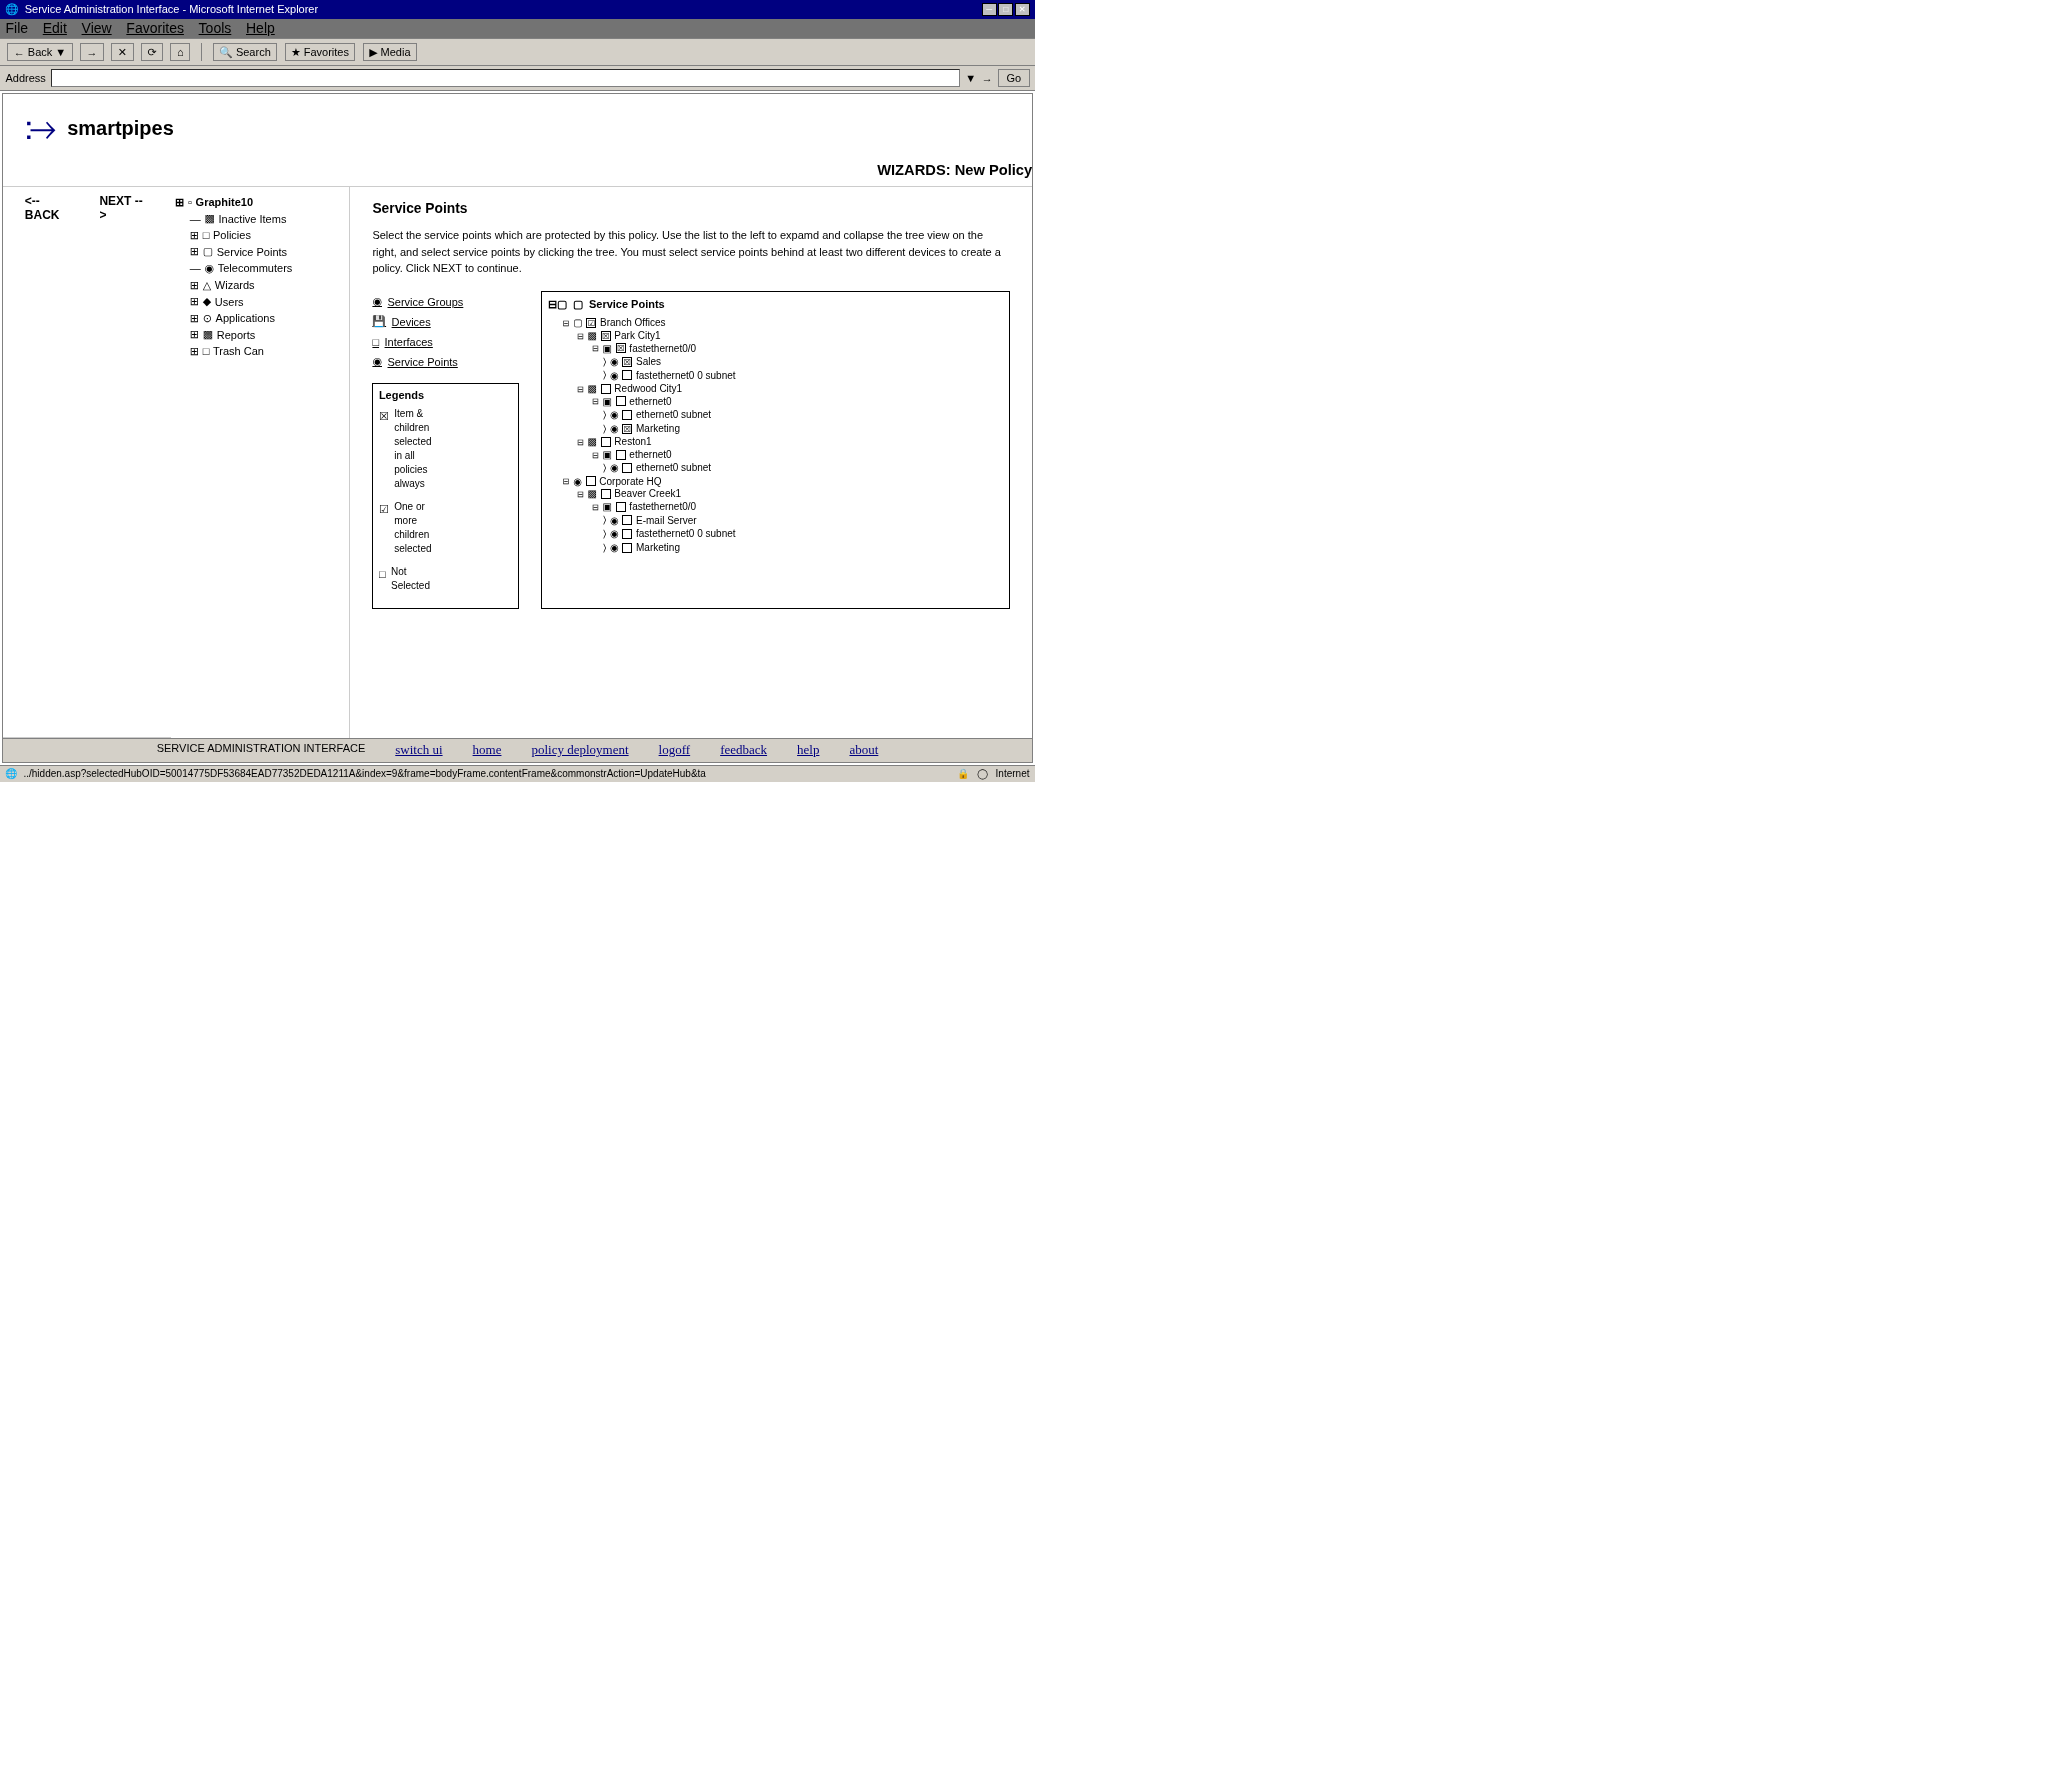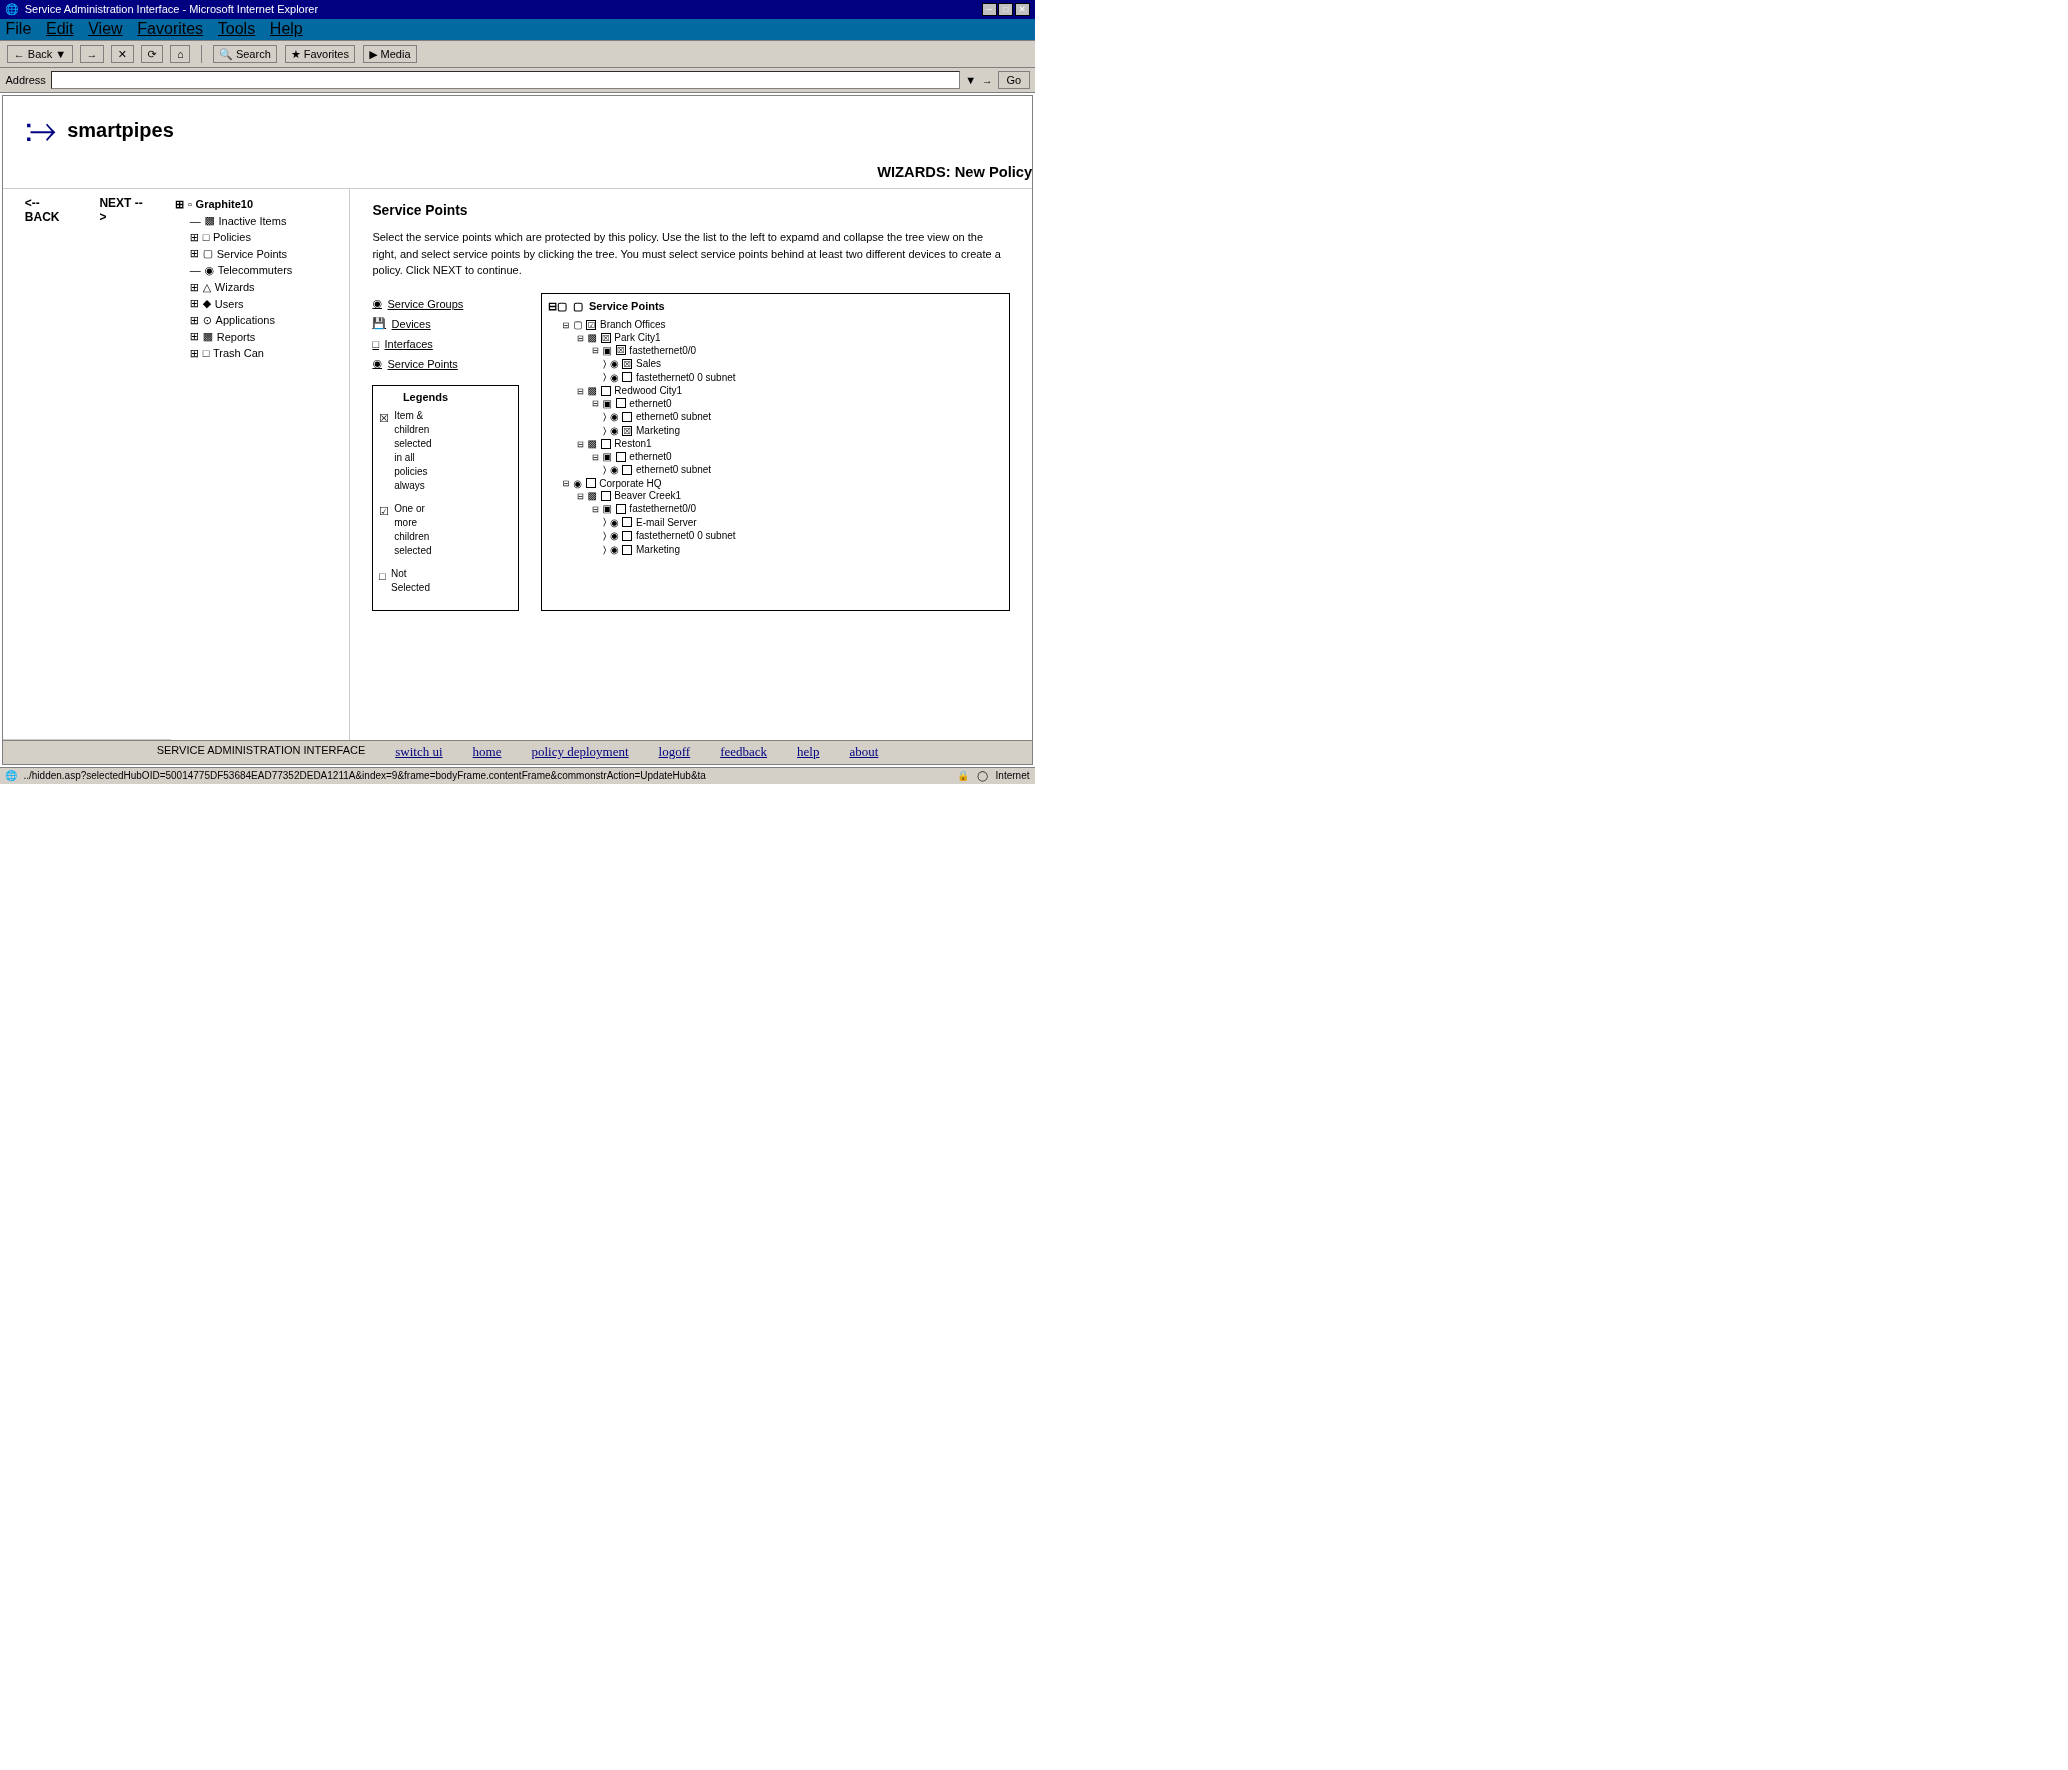--- a/index.html
+++ b/index.html
@@ -21,26 +21,26 @@
       background: #c0c0c0;
       border: 0.9px solid #000;
       width: 14.7px; height: 13px;
       font-size: 8.3px;
       display: flex; align-items: center; justify-content: center;
       cursor: pointer;
     }
 
     
     .menu-bar {
-      background: #0369a1;
+      background: #737373;
       border-bottom: 0.9px solid #808080;
       padding: 1.8px 5.5px;
       display: flex;
       gap: 14.7px;
-      font-size: 16px;
+      font-size: 14px;
     }
     .menu-bar span { cursor: pointer; text-decoration: underline; }
     .menu-bar span:first-child { text-decoration: none; }
 
     
     .toolbar {
       background: #d4d0c8;
       border-bottom: 0.9px solid #808080;
       padding: 3.7px 7.3px;
       display: flex;
@@ -183,21 +183,21 @@
       text-decoration: underline;
     }
 
     
     .legends-box {
       border: 0.9px solid #000;
       padding: 5.5px;
       margin-top: 11px;
       font-size: 10px;
     }
-    .legends-title { font-size: 11px; font-weight: bold; margin-bottom: 5.5px; margin-left: 24px; }
+    .legends-title { font-size: 11px; font-weight: bold; margin-bottom: 5.5px; }
     .legend-item {
       display: flex;
       align-items: flex-start;
       gap: 5.5px;
       margin-bottom: 9.2px;
       font-size: 10px;
       line-height: 1.4;
     }
     .legend-icon {
       font-size: 11px;

